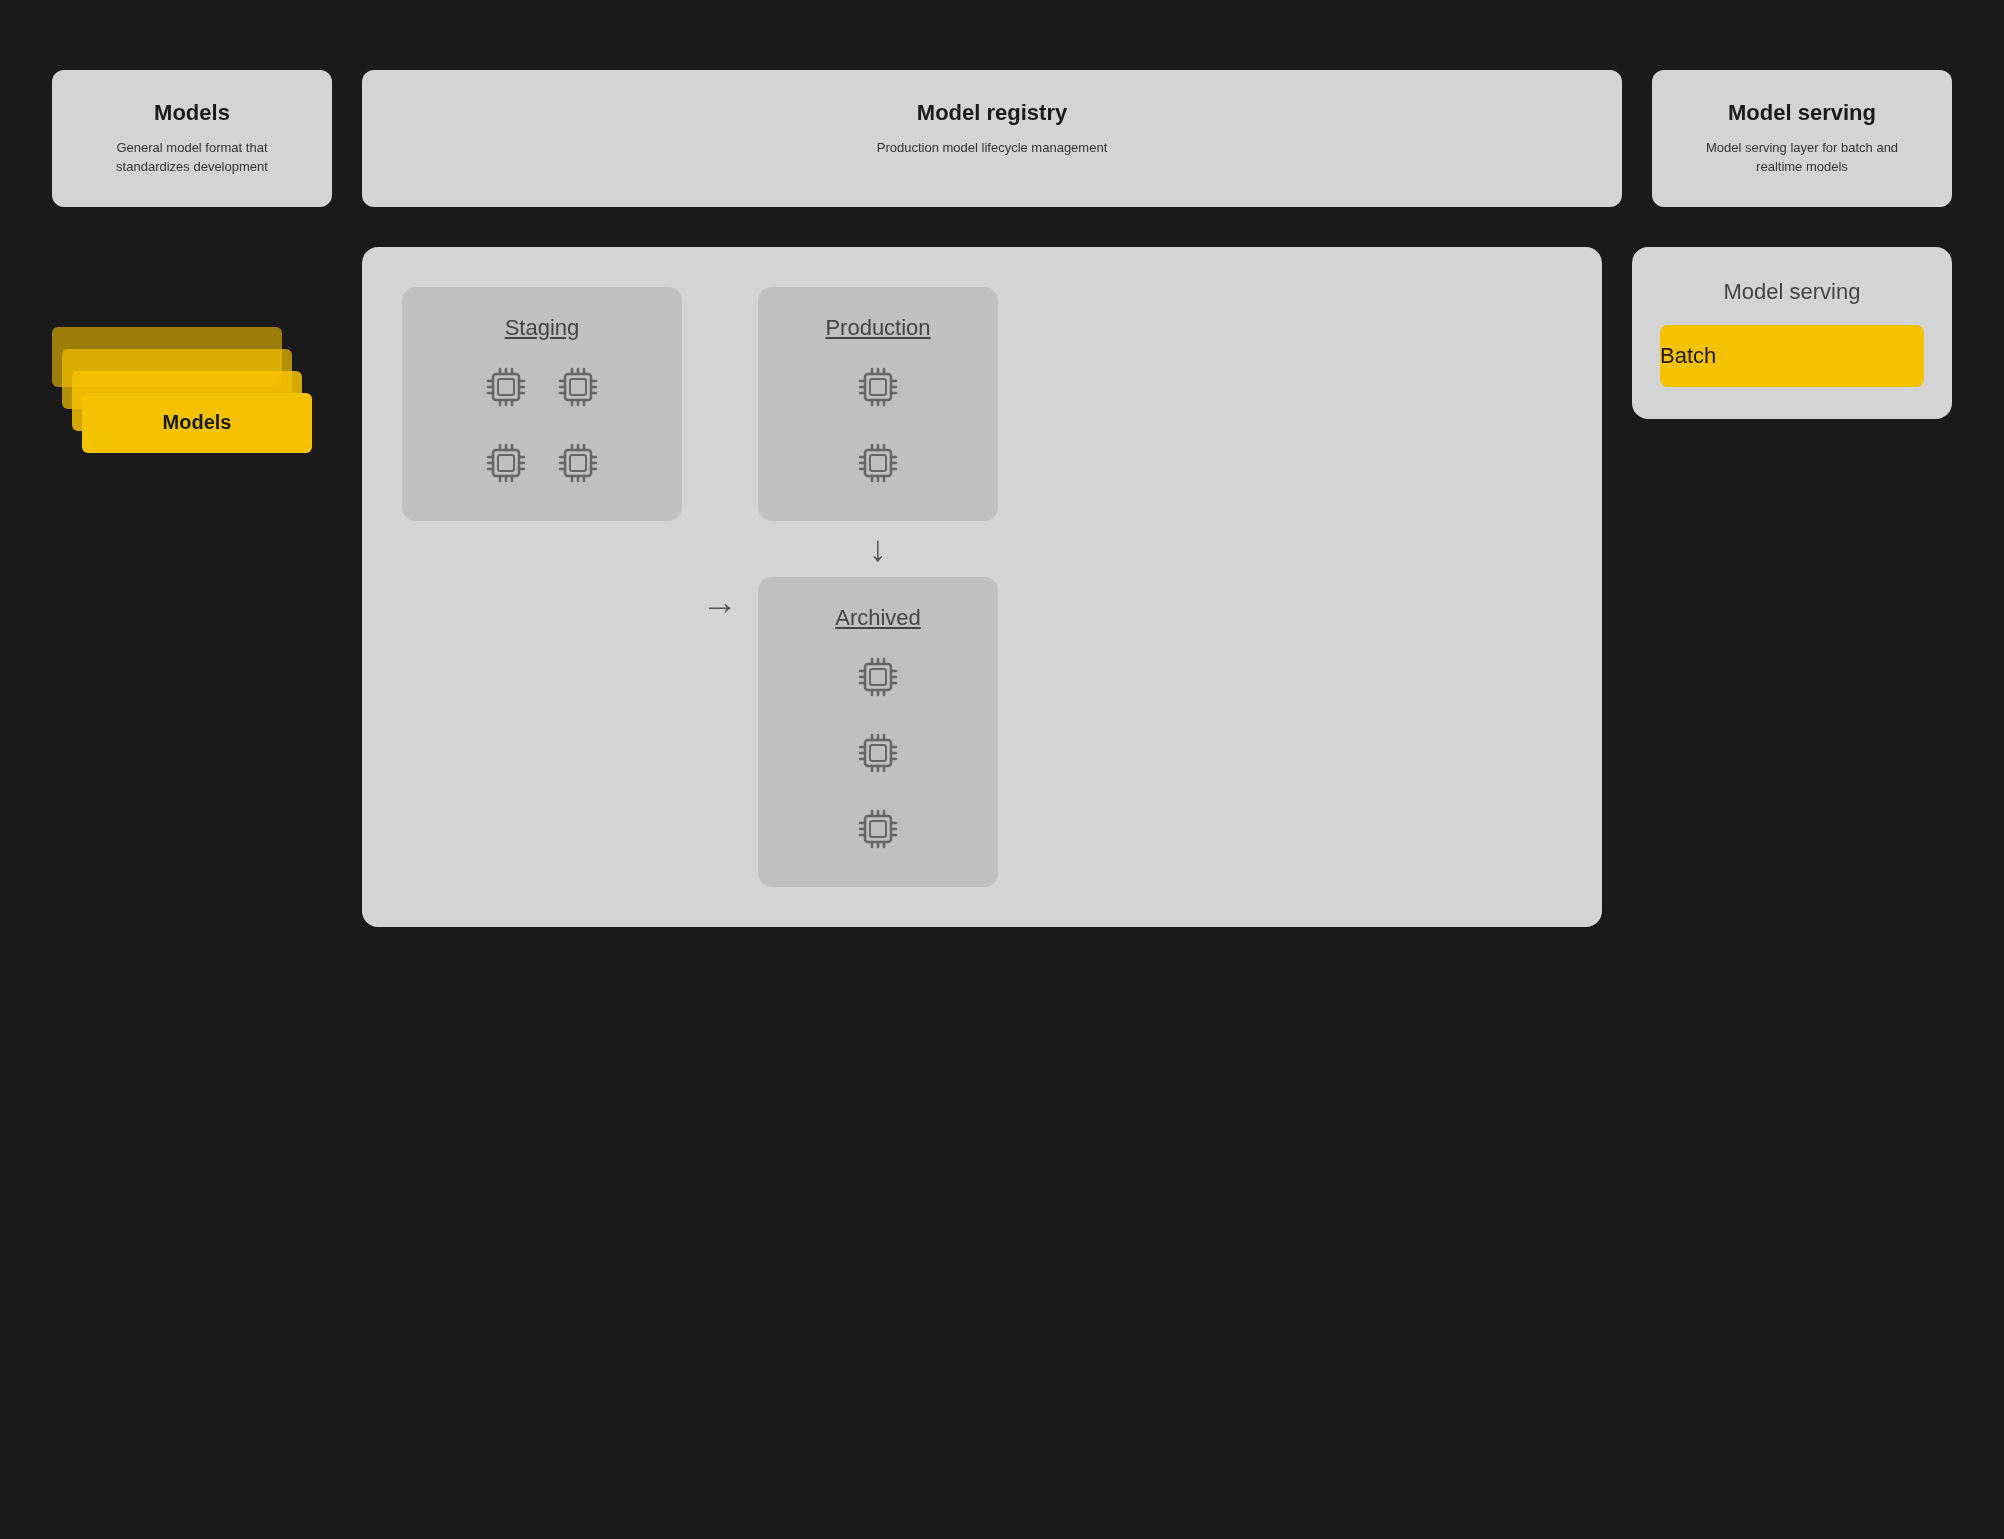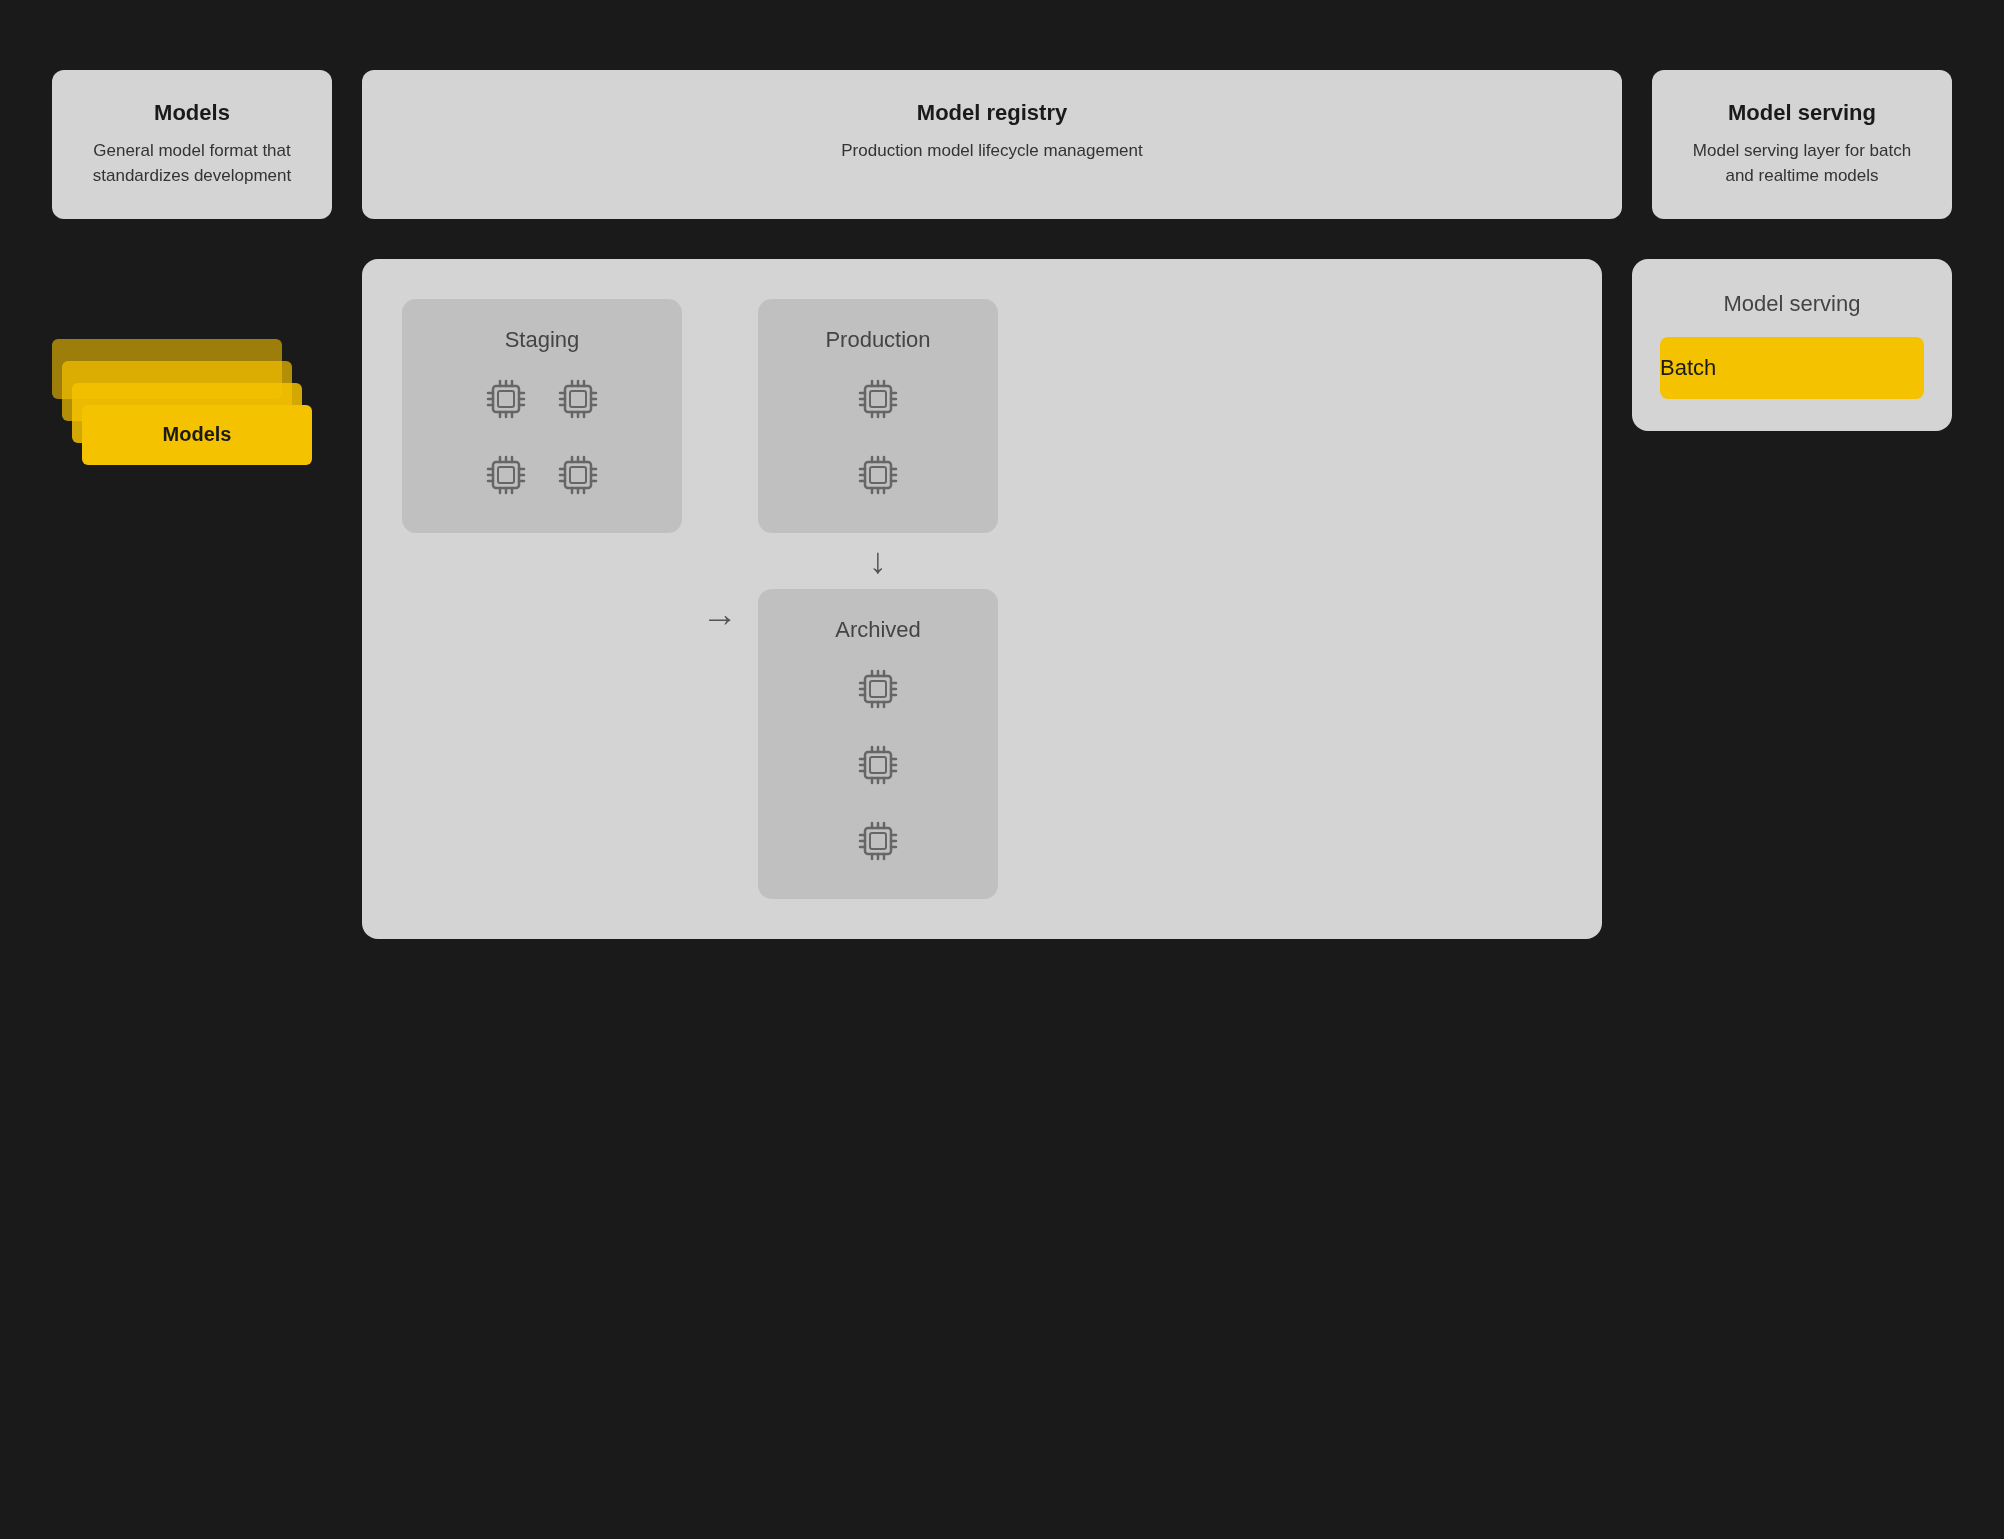--- a/index.html
+++ b/index.html
@@ -53,21 +53,21 @@
     }
 
     .top-card h2 {
       font-size: 22px;
       font-weight: 700;
       color: #1a1a1a;
       margin-bottom: 12px;
     }
 
     .top-card p {
-      font-size: 17px;
+      font-size: 13px;
       color: #333;
       line-height: 1.5;
     }
 
     
     .bottom-row {
       display: flex;
       flex-direction: row;
       gap: 30px;
       align-items: flex-start;
@@ -136,20 +136,21 @@
 
     .stage-box-production {
       width: 240px;
     }
 
     .stage-label {
       font-size: 22px;
       color: #444;
       font-weight: 400;
       text-align: center;
+      text-decoration: underline;
     }
 
     .icons-row {
       display: flex;
       flex-direction: row;
       gap: 20px;
       align-items: center;
     }
 
     

